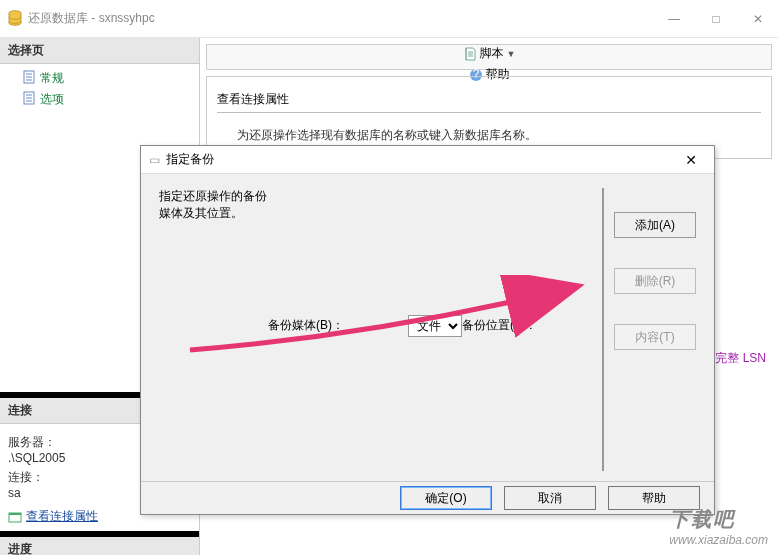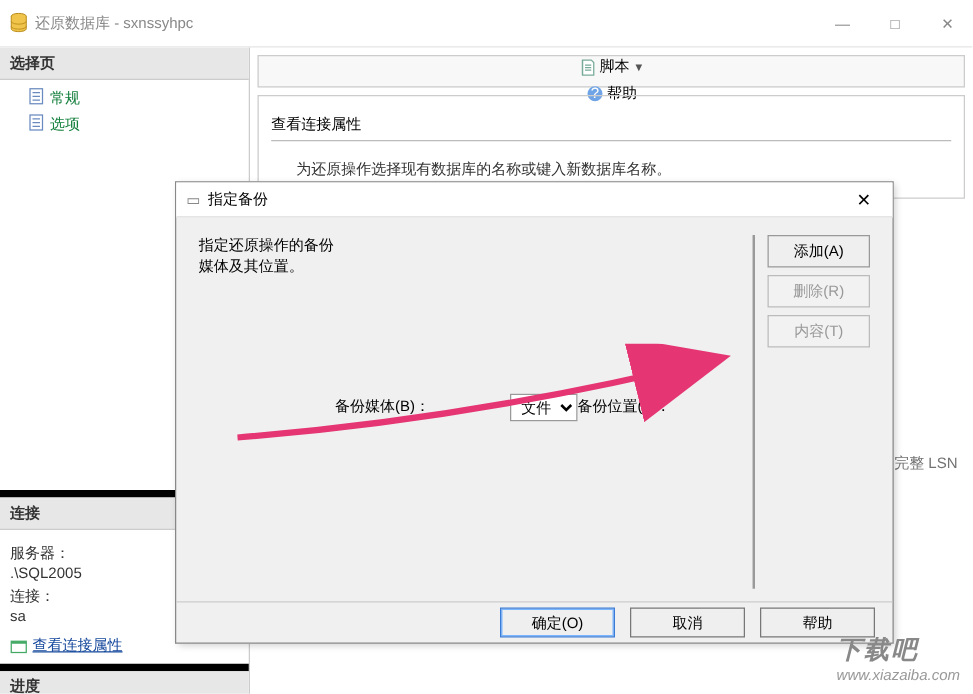--- a/index.html
+++ b/index.html
@@ -29,37 +29,37 @@
 .conn-link .sicon { width: 14px; height: 14px; }
 
 .content { flex: 1; display: flex; flex-direction: column; padding: 6px 0 0 0; overflow: hidden; }
 .toolbar { height: 26px; border: 1px solid #ccc; margin: 0 6px 6px 6px; display: flex; align-items: center; padding: 0 6px; gap: 4px; background: #f8f8f8; flex-direction: column; }
 .toolbar .tb-btn { display: flex; align-items: center; gap: 3px; padding: 0 4px; }
 .toolbar .tb-icon { width: 14px; height: 14px; }
 .toolbar .dd { font-size: 9px; color: #555; }
 .content-panel { border: 1px solid #ccc; margin: 0 6px; padding: 14px 10px; flex: 0 0 auto; }
 .fieldset-title { border-bottom: 1px solid #bbb; padding-bottom: 4px; margin-bottom: 14px; font-size: 12px; }
 .fieldset-body { padding: 0 20px; font-size: 12px; color: #333; }
-.grid-header { position: absolute; right: 12px; top: 362px; display: flex; gap: 8px; font-size: 12px; color: #737373; }
+.grid-header { position: absolute; right: 12px; top: 350px; display: flex; gap: 8px; font-size: 12px; color: #a21caf; }
 
 
 .dialog { position: absolute; left: 140px; top: 145px; width: 575px; height: 370px; background: #f0f0f0; border: 1px solid #888; box-shadow: 2px 2px 6px rgba(0,0,0,.2); display: flex; flex-direction: column; }
 .dlg-titlebar { height: 28px; background: #fff; border-bottom: 1px solid #ddd; display: flex; align-items: center; padding: 0 8px; }
 .dlg-title { flex: 1; }
 .dlg-close { width: 30px; text-align: center; font-size: 14px; }
 .dlg-body { padding: 14px 18px 10px 18px; flex: 1; display: flex; flex-direction: row; }
 .dlg-msg { margin-bottom: 18px; }
 .dlg-line { border-top: 1px solid #ccc; margin-bottom: 14px; }
 .dlg-row { display: flex; align-items: center; margin-bottom: 8px; }
 .dlg-row .lbl { width: 140px; }
 .dlg-row select { flex: 1; height: 22px; border: 1px solid #999; background: #fff; padding: 0 4px; }
 .dlg-list-area { display: flex; gap: 10px; flex: 1; }
 .dlg-listbox { flex: 1; border: 1px solid #999; background: #fff; }
 .dlg-btns { display: flex; flex-direction: column; gap: 6px; width: 82px; }
-.dlg-btns button { height: 26px; border: 1px solid #999; background: #efefef; font-size: 12px; }
+.dlg-btns button { height: 26px; border: 1px solid #999; background: #efefef; font-size: 12px; margin-top: 24px; }
 .dlg-btns button.disabled { color: #999; border-color: #bbb; background: #f2f2f2; }
 .dlg-footer { height: 33px; border-top: 1px solid #ccc; display: flex; align-items: center; justify-content: flex-end; padding: 0 14px; gap: 12px; }
 .dlg-footer button { width: 92px; height: 24px; border: 1px solid #777; background: #efefef; font-size: 12px; }
 .dlg-footer button.primary { border: 1px solid #3a7bd5; box-shadow: inset 0 0 0 1px #7ab5ff; }
 
 
 .arrow { position: absolute; left: 180px; top: 275px; width: 410px; height: 80px; pointer-events: none; }
 
 
 .wm { position: absolute; right: 10px; bottom: 8px; color: #999; font-size: 14px; font-style: italic; font-family: Arial, sans-serif; }

